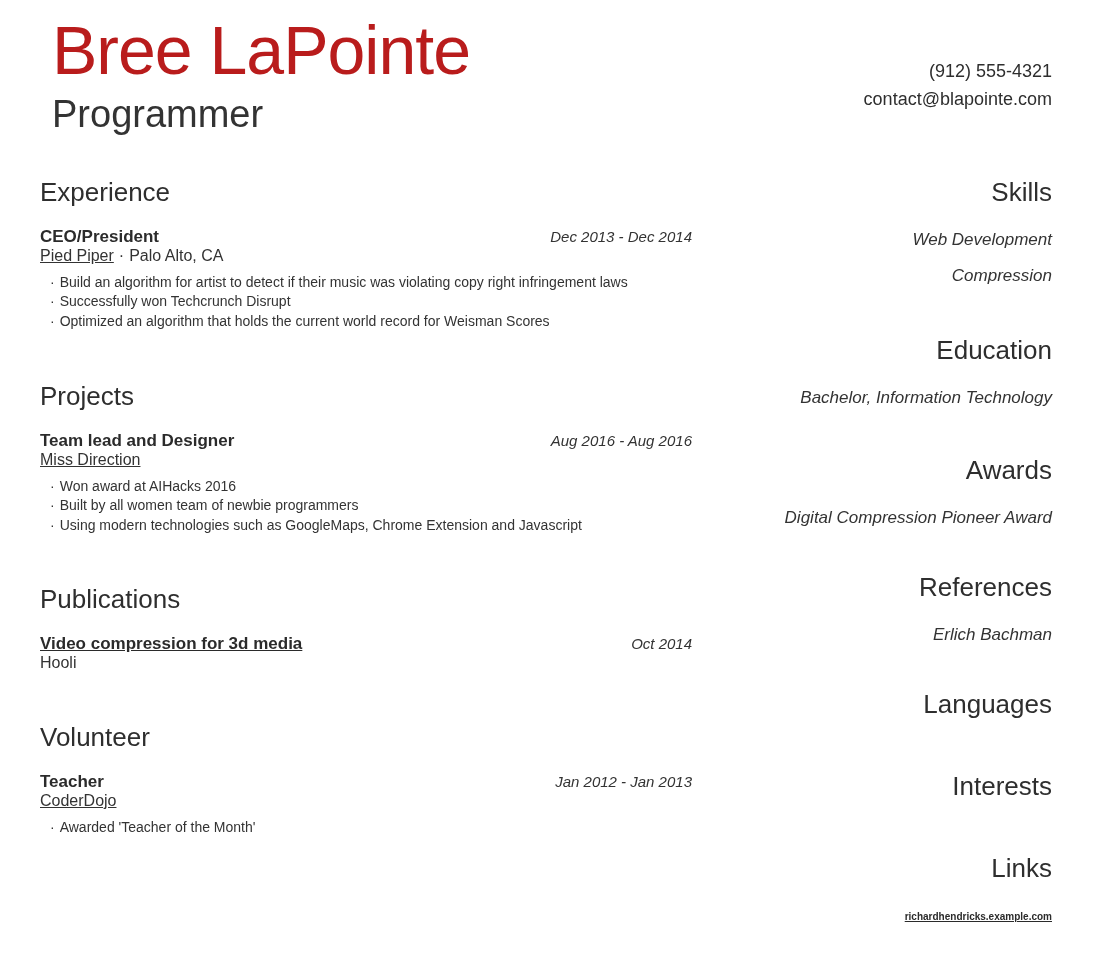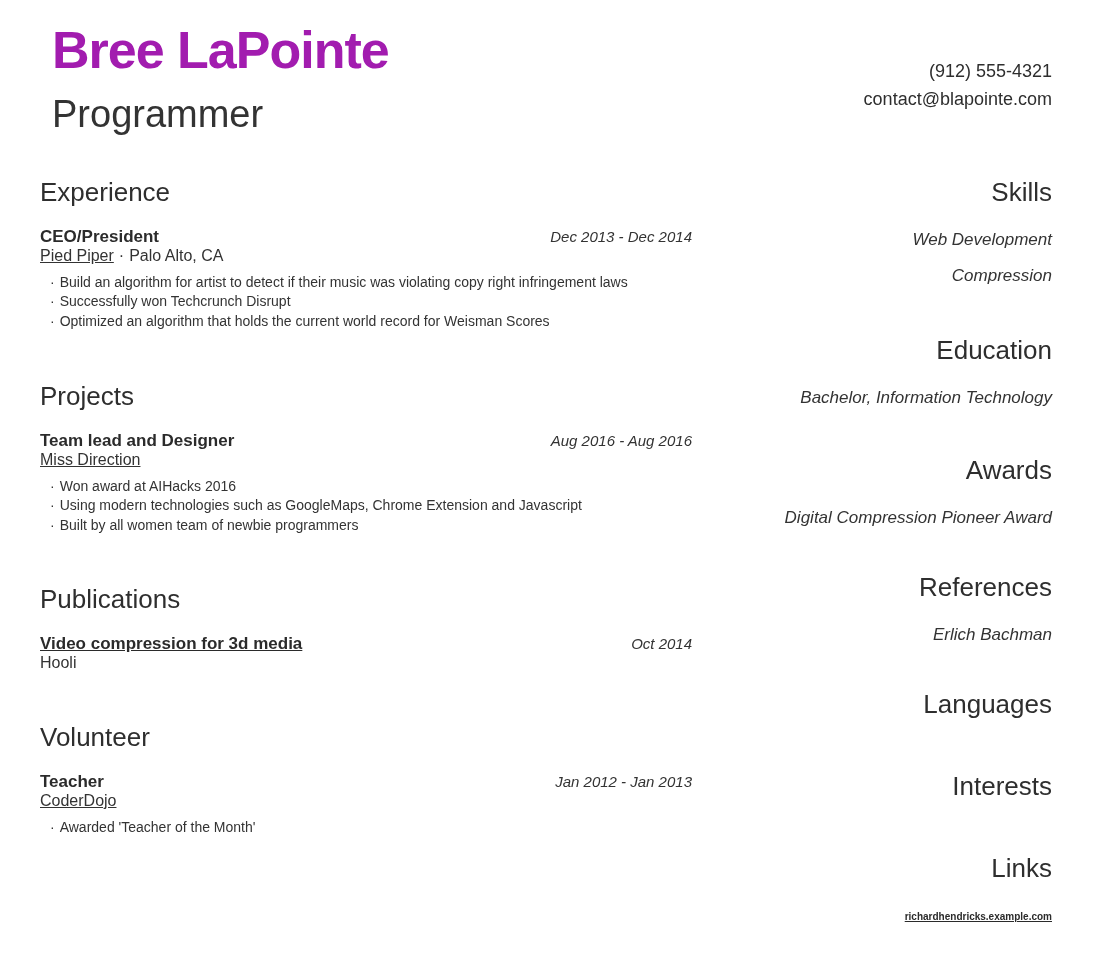--- a/index.html
+++ b/index.html
@@ -14,25 +14,25 @@
     overflow: hidden;
     font-family: "Liberation Sans", sans-serif;
     color: #333333;
     -webkit-font-smoothing: antialiased;
   }
   .page { position: absolute; inset: 0; }
 
   
   .header { position: absolute; left: 52px; top: 10px; width: 652px; }
   .name {
-    font-size: 52px;
-    font-weight: bold;
+    font-size: 68px;
+    font-weight: normal;
     line-height: 80px;
     letter-spacing: -1px;
-    color: #a21caf;
+    color: #b91c1c;
     white-space: nowrap;
   }
   .subtitle {
     font-size: 38px;
     line-height: 44px;
     margin-top: 2px;
     color: #333333;
   }
   .contact {
     position: absolute;
@@ -155,22 +155,22 @@
     <div class="entry">
       <div class="entry-head">
         <span class="entry-title">Team lead and Designer</span>
         <span class="entry-date">Aug 2016 - Aug 2016</span>
       </div>
       <div class="entry-org">
         <a class="org-link">Miss Direction</a>
       </div>
       <ul class="bullets">
         <li><span class="marker">·</span><span>Won award at AIHacks 2016</span></li>
+        <li><span class="marker">·</span><span>Built by all women team of newbie programmers</span></li>
         <li><span class="marker">·</span><span>Using modern technologies such as GoogleMaps, Chrome Extension and Javascript</span></li>
-        <li><span class="marker">·</span><span>Built by all women team of newbie programmers</span></li>
       </ul>
     </div>
   </section>
 
   <section class="sec left pub" style="top:583px">
     <h2 class="sec-heading">Publications</h2>
     <div class="entry">
       <div class="entry-head">
         <a class="entry-title">Video compression for 3d media</a>
         <span class="entry-date">Oct 2014</span>

